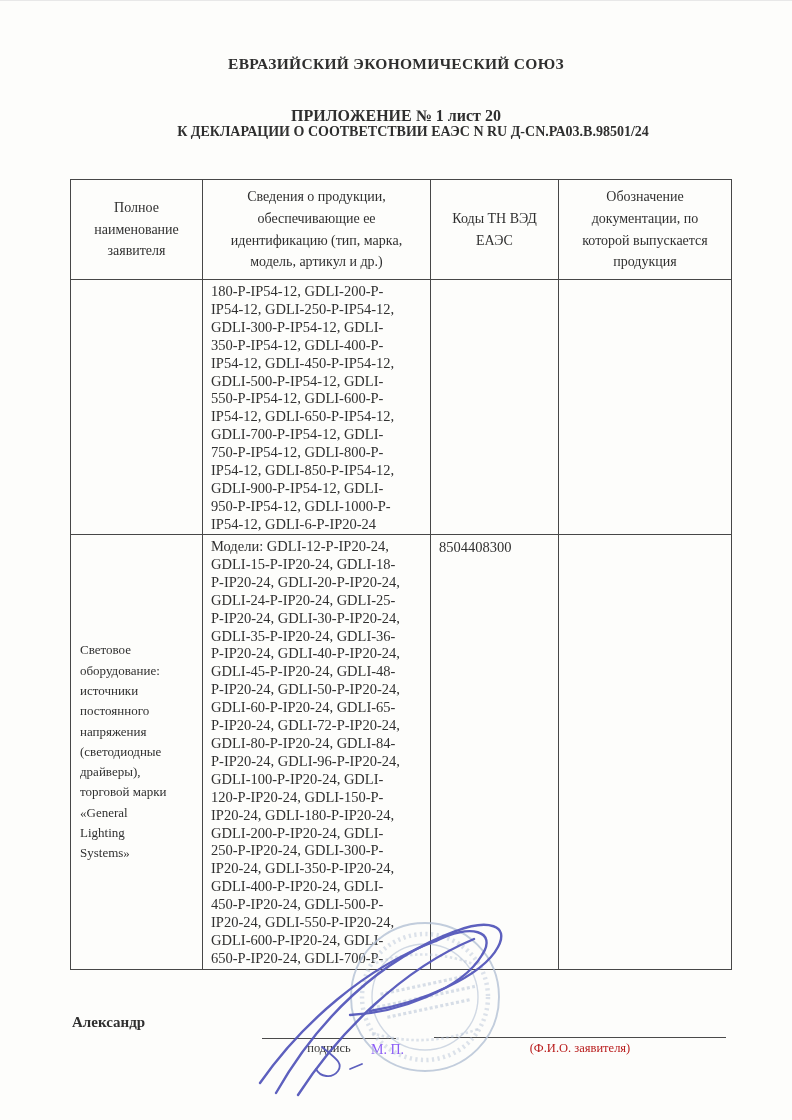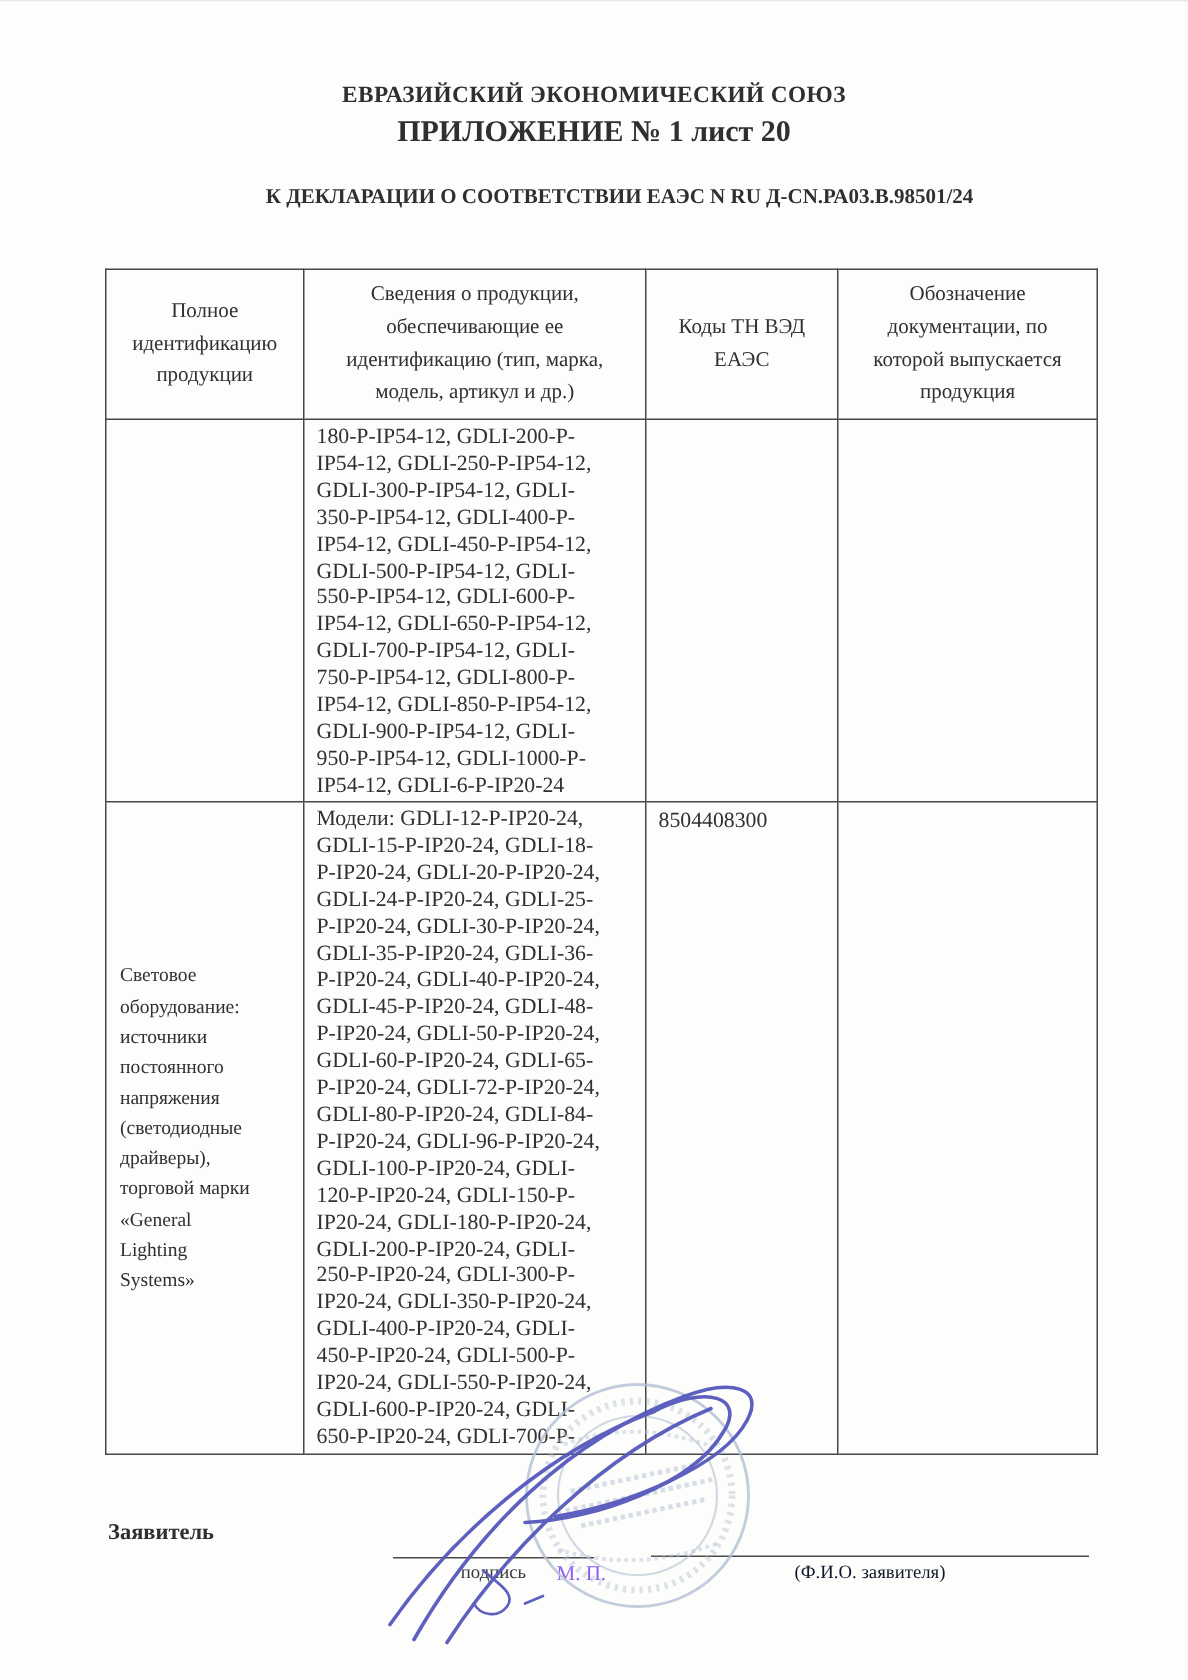--- a/index.html
+++ b/index.html
@@ -14,22 +14,22 @@
     font-family: "Liberation Serif", "DejaVu Serif", serif;
     color: #2f2f2f;
   }
   
   .doc-header { position: absolute; left: 0; top: 0; width: 100%; text-align: center; }
   .title-1 {
     position: absolute; left: 0; top: 54px; width: 100%;
     font-size: 15.5px; font-weight: bold; letter-spacing: 0.3px;
   }
   .title-2 {
-    position: absolute; left: 0; top: 76px; width: 100%;
-    font-size: 20px; font-weight: bold;
+    position: absolute; left: 0; top: 106px; width: 100%;
+    font-size: 16px; font-weight: bold;
   }
   .title-3 {
     position: absolute; left: 0; top: 123px; width: 100%;
     font-size: 14px; font-weight: bold; padding-left: 34px;
   }
   
   table.decl {
     position: absolute; left: 70px; top: 178px; width: 661px;
     border-collapse: collapse; table-layout: fixed;
   }
@@ -76,21 +76,21 @@
   .mp-label {
     position: absolute; left: 371px; top: 1041px;
     font-size: 14px; color: #8b5cf6;
   }
   .applicant-name {
     position: absolute; left: 434px; top: 1016px; width: 292px;
     text-align: center; font-size: 14.5px; color: #303030;
   }
   .name-caption {
     position: absolute; left: 434px; top: 1040px; width: 292px;
-    text-align: center; font-size: 12.5px; color: #0f172a;
+    text-align: center; font-size: 12.5px; color: #b91c1c;
   }
   
   svg.overlay {
     position: absolute; left: 0; top: 0; width: 792px; height: 1120px;
     pointer-events: none; z-index: 5;
   }
 </style>
 </head>
 <body>
 
@@ -104,21 +104,21 @@
 
   <table class="decl">
     <colgroup>
       <col style="width:132px">
         <col style="width:228px">
       <col style="width:128px">
         <col style="width:173px">
     </colgroup>
     <thead>
       <tr>
-        <th>Полное идентификацию продукции</th>
+        <th>Полное наименование заявителя</th>
         <th>Сведения о продукции, обеспечивающие ее идентификацию (тип, марка, модель, артикул и др.)</th>
         <th>Коды ТН ВЭД ЕАЭС</th>
         <th>Обозначение документации, по которой выпускается продукция</th>
       </tr>
     </thead>
     <tbody>
       <tr class="row-1">
         <td class="cell-name"></td>
         <td class="cell-ident">180-P-IP54-12, GDLI-200-P-
 IP54-12, GDLI-250-P-IP54-12,
@@ -172,21 +172,21 @@
 450-P-IP20-24, GDLI-500-P-
 IP20-24, GDLI-550-P-IP20-24,
 GDLI-600-P-IP20-24, GDLI-
 650-P-IP20-24, GDLI-700-P-</td>
         <td class="cell-code">8504408300</td>
         <td class="cell-doc"></td>
       </tr>
     </tbody>
   </table>
 
-  <div class="applicant-label">Заявитель</div>
+  <div class="applicant-label">Александр</div>
 
   <div class="sig-line left"></div>
   <div class="sig-caption">подпись</div>
 
   <div class="mp-label">М. П.</div>
 
   <div class="sig-line right"></div>
   <div class="name-caption">(Ф.И.О. заявителя)</div>
 
   <svg class="overlay" viewBox="0 0 792 1120" aria-hidden="true">

